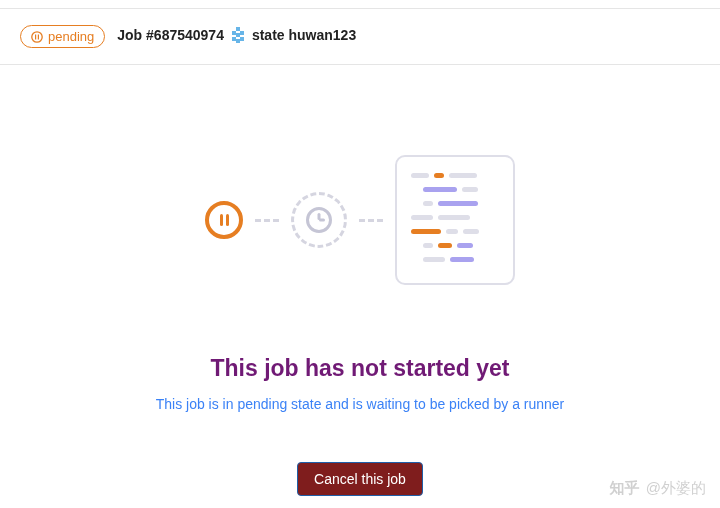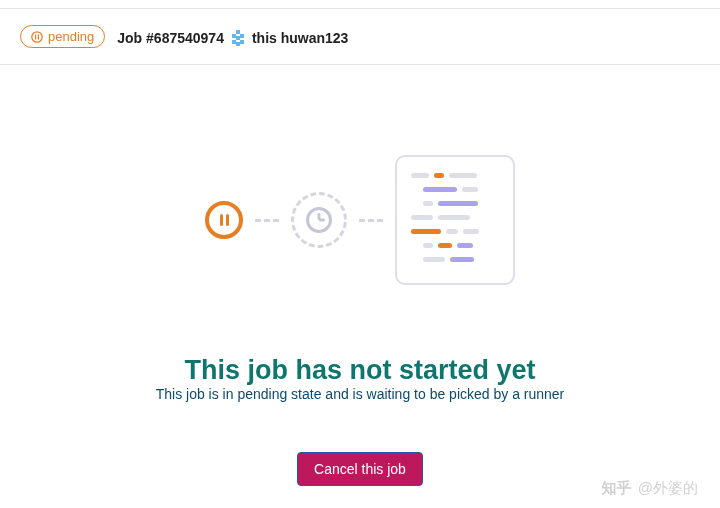--- a/index.html
+++ b/index.html
@@ -6,21 +6,21 @@
     body {
       font-family: -apple-system, BlinkMacSystemFont, "Segoe UI", Helvetica, Arial, sans-serif;
       background: #fff;
       width: 720px;
       height: 508px;
       overflow: hidden;
       position: relative;
     }
     .header {
       display: flex;
-      align-items: flex-end;
+      align-items: flex-start;
       gap: 12px;
       padding: 16px 20px;
       border-top: 1px solid #e5e5e5;
       border-bottom: 1px solid #e5e5e5;
       margin-top: 8px;
     }
     .status-badge {
       border: 1px solid #e67e22;
       color: #e67e22;
       border-radius: 16px;
@@ -131,44 +131,45 @@
     .code-row { display: flex; gap: 5px; align-items: center; }
     .seg { height: 5px; border-radius: 3px; }
     .seg.gray { background: #dedee8; }
     .seg.orange { background: #e67e22; }
     .seg.purple { background: #a9a2ef; }
     .content {
       text-align: center;
       margin-top: 70px;
     }
     .content h2 {
-      font-size: 27px;
+      font-size: 23px;
       font-weight: 700;
-      color: #0f766e;
+      color: #701a75;
+      margin-bottom: 14px;
     }
     .content p {
       font-size: 14px;
-      color: #0c4a6e;
+      color: #3b82f6;
     }
     .action {
       text-align: center;
       margin-top: 50px;
     }
     .cancel-btn {
-      background: #be185d;
+      background: #7f1d1d;
       color: #fff;
       border: 1px solid #1f5fa8;
       border-radius: 4px;
       padding: 8px 16px;
       font-size: 14px;
       cursor: pointer;
     }
     .watermark {
       position: absolute;
-      right: 22px;
+      right: 14px;
       bottom: 10px;
       color: rgba(120,120,120,0.35);
       font-size: 15px;
     }
     .watermark-logo {
       display: inline-block;
       font-weight: 700;
       margin-right: 2px;
     }
   </style>
@@ -193,21 +194,21 @@
         <rect x="0" y="0" width="20" height="20" fill="#fff"></rect>
         <rect x="8" y="2" width="4" height="4" fill="#67b5e8"></rect>
         <rect x="4" y="6" width="4" height="4" fill="#67b5e8"></rect>
         <rect x="12" y="6" width="4" height="4" fill="#67b5e8"></rect>
         <rect x="8" y="8" width="4" height="4" fill="#67b5e8"></rect>
         <rect x="4" y="12" width="4" height="4" fill="#67b5e8"></rect>
         <rect x="12" y="12" width="4" height="4" fill="#67b5e8"></rect>
         <rect x="8" y="14" width="4" height="4" fill="#67b5e8"></rect>
       </svg>
     </span>
-    <span class="user-name">this huwan123</span>
+    <span class="user-name">state huwan123</span>
   </span>
 </div>
 
 <div class="illustration">
   <div class="pause-circle">
     <div class="pause-bar"></div>
     <div class="pause-bar"></div>
   </div>
   <div class="dash-line"></div>
   <div class="clock-circle">

